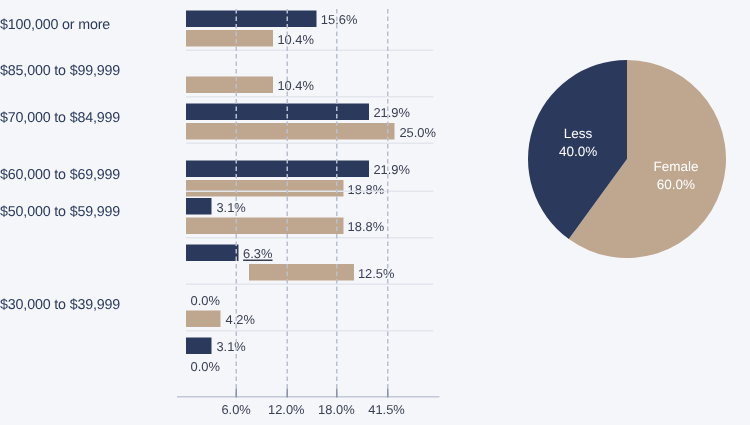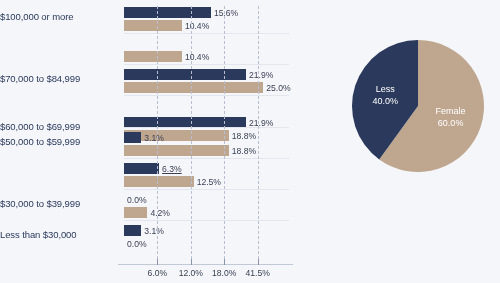--- a/index.html
+++ b/index.html
@@ -141,39 +141,40 @@
             <div class="bar male" style="width: 86.892px;"></div>
             <div class="bar-value" style="left: 86.892px;">15.6%</div>
           </div>
           <div class="bar-track r2" style="width: 57.928px;">
             <div class="bar female" style="width: 57.928px;"></div>
             <div class="bar-value" style="left: 57.928px;">10.4%</div>
           </div>
         </div>
         <div class="rowline" style="top: 33px;"></div>
         <div class="cat-row" style="top: 35.2px;">
+          <div class="cat-label">$85,000 to $99,999</div>
           <div class="bar-track r2" style="width: 57.928px;">
             <div class="bar female" style="width: 57.928px;"></div>
             <div class="bar-value" style="left: 57.928px;">10.4%</div>
           </div>
         </div>
         <div class="rowline" style="top: 64.2px;"></div>
         <div class="cat-row" style="top: 66.4px;">
           <div class="cat-label">$70,000 to $84,999</div>
           <div class="bar-track r1" style="width: 121.983px;">
             <div class="bar male" style="width: 121.983px;"></div>
             <div class="bar-value" style="left: 121.983px;">21.9%</div>
           </div>
           <div class="bar-track r2" style="width: 139.25px;">
             <div class="bar female" style="width: 139.25px;"></div>
             <div class="bar-value" style="left: 139.25px;">25.0%</div>
           </div>
         </div>
         <div class="rowline" style="top: 95.4px;"></div>
-        <div class="cat-row" style="top: 114px;">
+        <div class="cat-row" style="top: 104px;">
           <div class="cat-label">$60,000 to $69,999</div>
           <div class="bar-track r1" style="width: 121.983px;">
             <div class="bar male" style="width: 121.983px;"></div>
             <div class="bar-value" style="left: 121.983px;">21.9%</div>
           </div>
           <div class="bar-track r2" style="width: 104.716px;">
             <div class="bar female" style="width: 104.716px;"></div>
             <div class="bar-value" style="left: 104.716px;">18.8%</div>
           </div>
         </div>
@@ -188,39 +189,38 @@
             <div class="bar female" style="width: 104.716px;"></div>
             <div class="bar-value" style="left: 104.716px;">18.8%</div>
           </div>
         </div>
         <div class="rowline" style="top: 157.8px;"></div>
         <div class="cat-row" style="top: 160px;">
           <div class="bar-track r1" style="width: 35.091px;">
             <div class="bar male" style="width: 35.091px;"></div>
             <div class="bar-value" style="left: 35.091px; text-decoration: underline;">6.3%</div>
           </div>
-          <div class="bar-track r2" style="width: 69.625px;">
+          <div class="bar-track r2" style="width: 69.625px; margin-left: 42px;">
             <div class="bar female" style="width: 69.625px;"></div>
             <div class="bar-value" style="left: 69.625px;">12.5%</div>
           </div>
         </div>
         <div class="rowline" style="top: 189px;"></div>
         <div class="cat-row" style="top: 191.2px;">
           <div class="cat-label">$30,000 to $39,999</div>
           <div class="bar-track r1" style="width: 0px;">
             <div class="bar-value" style="left: 0px;">0.0%</div>
           </div>
           <div class="bar-track r2" style="width: 23.394px;">
             <div class="bar female" style="width: 23.394px;"></div>
             <div class="bar-value" style="left: 23.394px;">4.2%</div>
           </div>
         </div>
         <div class="rowline" style="top: 220.2px;"></div>
         <div class="cat-row" style="top: 222.4px;">
-          <div class="cat-label">Less than $30,000</div>
           <div class="bar-track r1" style="width: 17.267px;">
             <div class="bar male" style="width: 17.267px;"></div>
             <div class="bar-value" style="left: 17.267px;">3.1%</div>
           </div>
           <div class="bar-track r2" style="width: 0px;">
             <div class="bar-value" style="left: 0px;">0.0%</div>
           </div>
         </div>
       </div>
     <div id="bar-grid">

